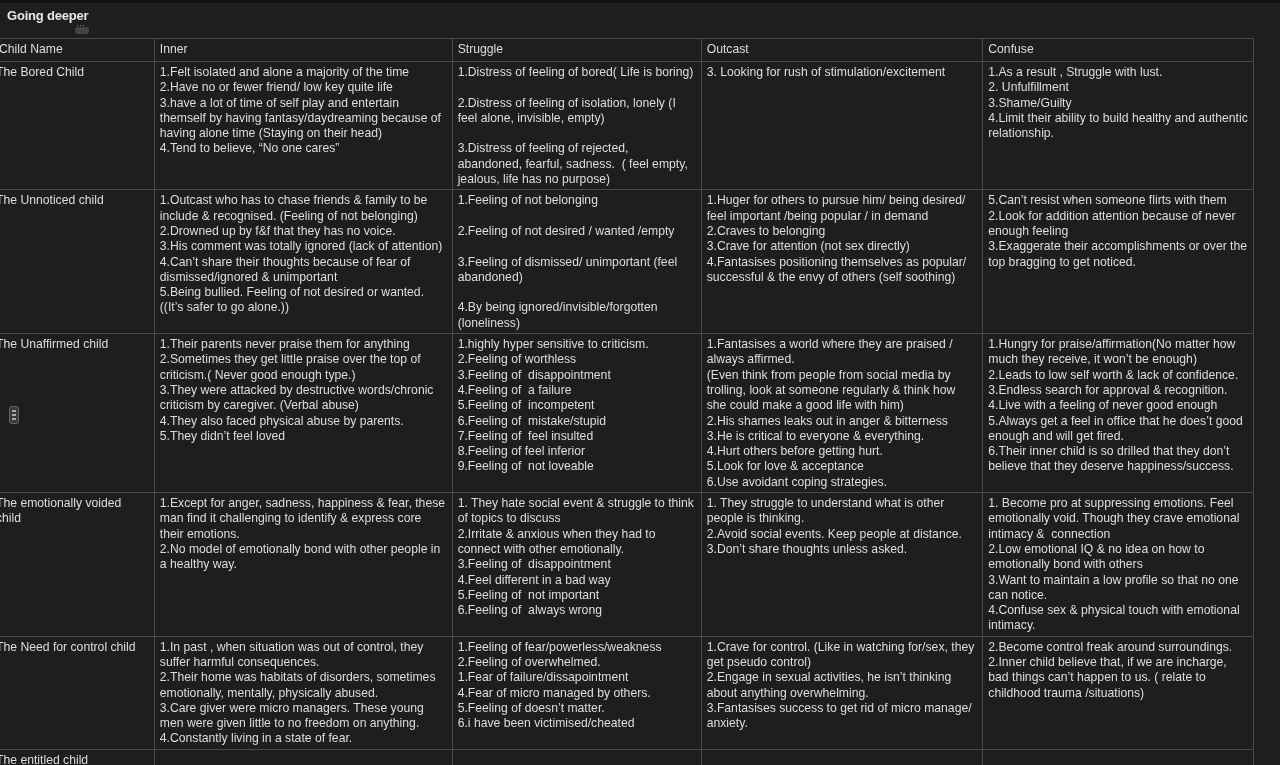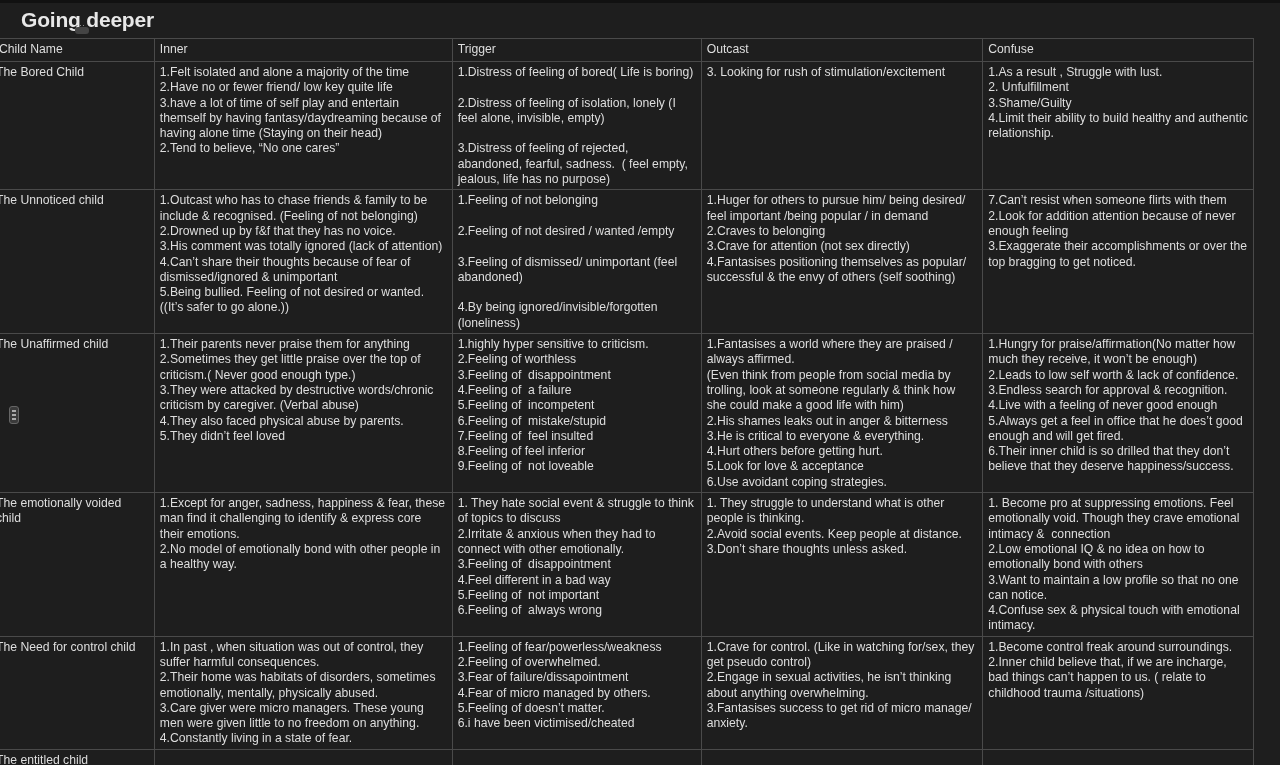--- a/index.html
+++ b/index.html
@@ -4,22 +4,22 @@
 <style>
   html, body { margin:0; padding:0; }
   body {
     width:1280px; height:765px; overflow:hidden;
     background:#1e1e1e; color:#dcdcdc;
     font-family:"Liberation Sans", sans-serif;
     position:relative;
   }
   .top-border { position:absolute; left:0; top:0; width:1280px; height:3px; background:#111; }
   .title {
-    position:absolute; left:21px; top:8px;
-    font-size:21px; font-weight:bold; color:#e8e8e8; letter-spacing:-0.2px;
+    position:absolute; left:7px; top:8px;
+    font-size:13px; font-weight:bold; color:#e8e8e8; letter-spacing:-0.2px;
   }
   .title-handle {
     position:absolute; left:75px; top:27px; width:14px; height:7px;
     background:#444; border-radius:3px;
   }
   .title-handle::after {
     content:"···"; position:absolute; left:1px; top:-7px; font-size:9px; color:#999; letter-spacing:0;
   }
   .row-handle {
     position:absolute; left:9px; top:406px; width:8px; height:16px;
@@ -72,32 +72,32 @@
     <col style="width:163px">
     <col style="width:303px">
     <col style="width:252px">
     <col style="width:286px">
     <col style="width:275px">
   </colgroup>
   <thead>
     <tr>
       <th>Child Name</th>
       <th>Inner</th>
-      <th>Trigger</th>
+      <th>Struggle</th>
       <th>Outcast</th>
       <th>Confuse</th>
     </tr>
   </thead>
   <tbody>
     <tr class="row r1">
       <td class="name">The Bored Child</td>
       <td>1.Felt isolated and alone a majority of the time
 2.Have no or fewer friend/ low key quite life
 3.have a lot of time of self play and entertain themself by having fantasy/daydreaming because of having alone time (Staying on their head)
-2.Tend to believe, “No one cares”</td>
+4.Tend to believe, “No one cares”</td>
       <td>1.Distress of feeling of bored( Life is boring)
 
 2.Distress of feeling of isolation, lonely (I feel alone, invisible, empty)
 
 3.Distress of feeling of rejected, abandoned, fearful, sadness.  ( feel empty, jealous, life has no purpose)</td>
       <td>3. Looking for rush of stimulation/excitement</td>
       <td>1.As a result , Struggle with lust.
 2. Unfulfillment
 3.Shame/Guilty
 4.Limit their ability to build healthy and authentic relationship.</td>
@@ -113,21 +113,21 @@
 
 2.Feeling of not desired / wanted /empty
 
 3.Feeling of dismissed/ unimportant (feel abandoned)
 
 4.By being ignored/invisible/forgotten (loneliness)</td>
       <td>1.Huger for others to pursue him/ being desired/ feel important /being popular / in demand
 2.Craves to belonging
 3.Crave for attention (not sex directly)
 4.Fantasises positioning themselves as popular/ successful &amp; the envy of others (self soothing)</td>
-      <td>7.Can’t resist when someone flirts with them
+      <td>5.Can’t resist when someone flirts with them
 2.Look for addition attention because of never enough feeling
 3.Exaggerate their accomplishments or over the top bragging to get noticed.</td>
     </tr>
     <tr class="row r3">
       <td class="name">The Unaffirmed child</td>
       <td>1.Their parents never praise them for anything
 2.Sometimes they get little praise over the top of criticism.( Never good enough type.)
 3.They were attacked by destructive words/chronic criticism by caregiver. (Verbal abuse)
 4.They also faced physical abuse by parents.
 5.They didn’t feel loved</td>
@@ -173,28 +173,28 @@
 4.Confuse sex &amp; physical touch with emotional intimacy.</td>
     </tr>
     <tr class="row r5">
       <td class="name">The Need for control child</td>
       <td>1.In past , when situation was out of control, they suffer harmful consequences.
 2.Their home was habitats of disorders, sometimes emotionally, mentally, physically abused.
 3.Care giver were micro managers. These young men were given little to no freedom on anything.
 4.Constantly living in a state of fear.</td>
       <td>1.Feeling of fear/powerless/weakness
 2.Feeling of overwhelmed.
-3.Fear of failure/dissapointment
+1.Fear of failure/dissapointment
 4.Fear of micro managed by others.
 5.Feeling of doesn’t matter.
 6.i have been victimised/cheated</td>
       <td>1.Crave for control. (Like in watching for/sex, they get pseudo control)
 2.Engage in sexual activities, he isn’t thinking about anything overwhelming.
 3.Fantasises success to get rid of micro manage/ anxiety.</td>
-      <td>1.Become control freak around surroundings.
+      <td>2.Become control freak around surroundings.
 2.Inner child believe that, if we are incharge, bad things can’t happen to us. ( relate to childhood trauma /situations)</td>
     </tr>
     <tr class="row r6">
       <td class="name">The entitled child</td>
       <td></td>
       <td></td>
       <td></td>
       <td></td>
     </tr>
   </tbody>

